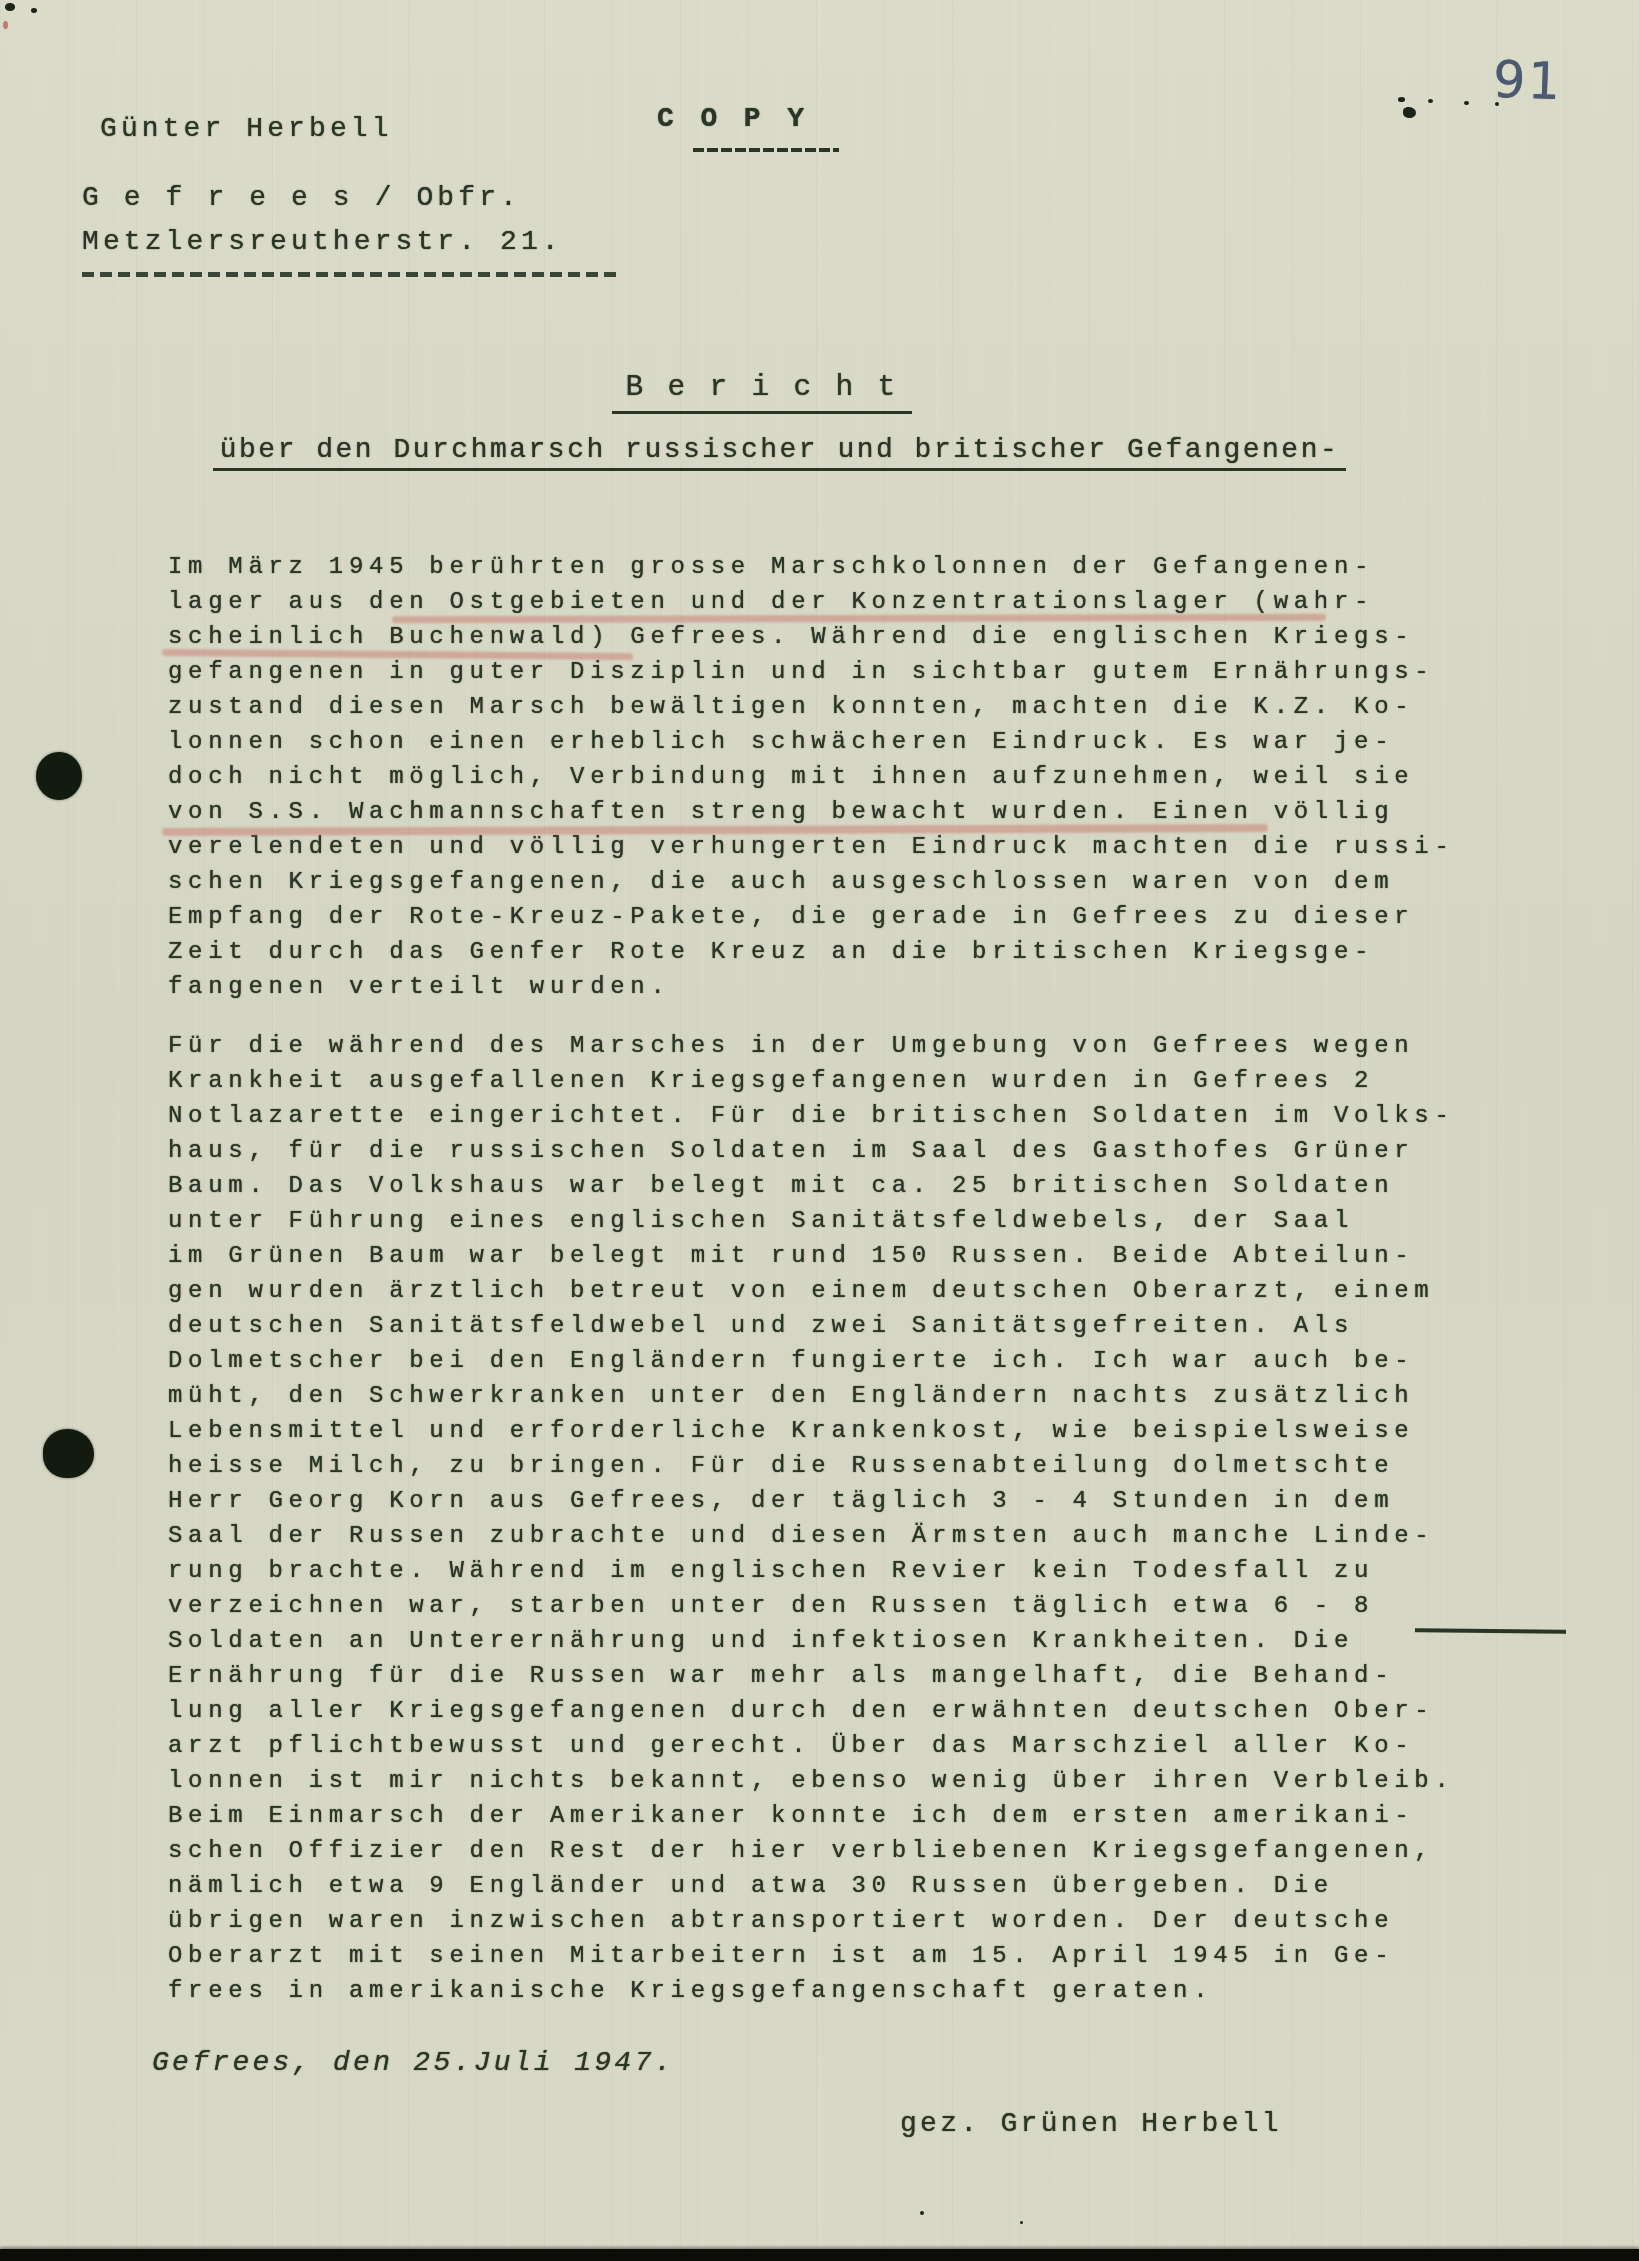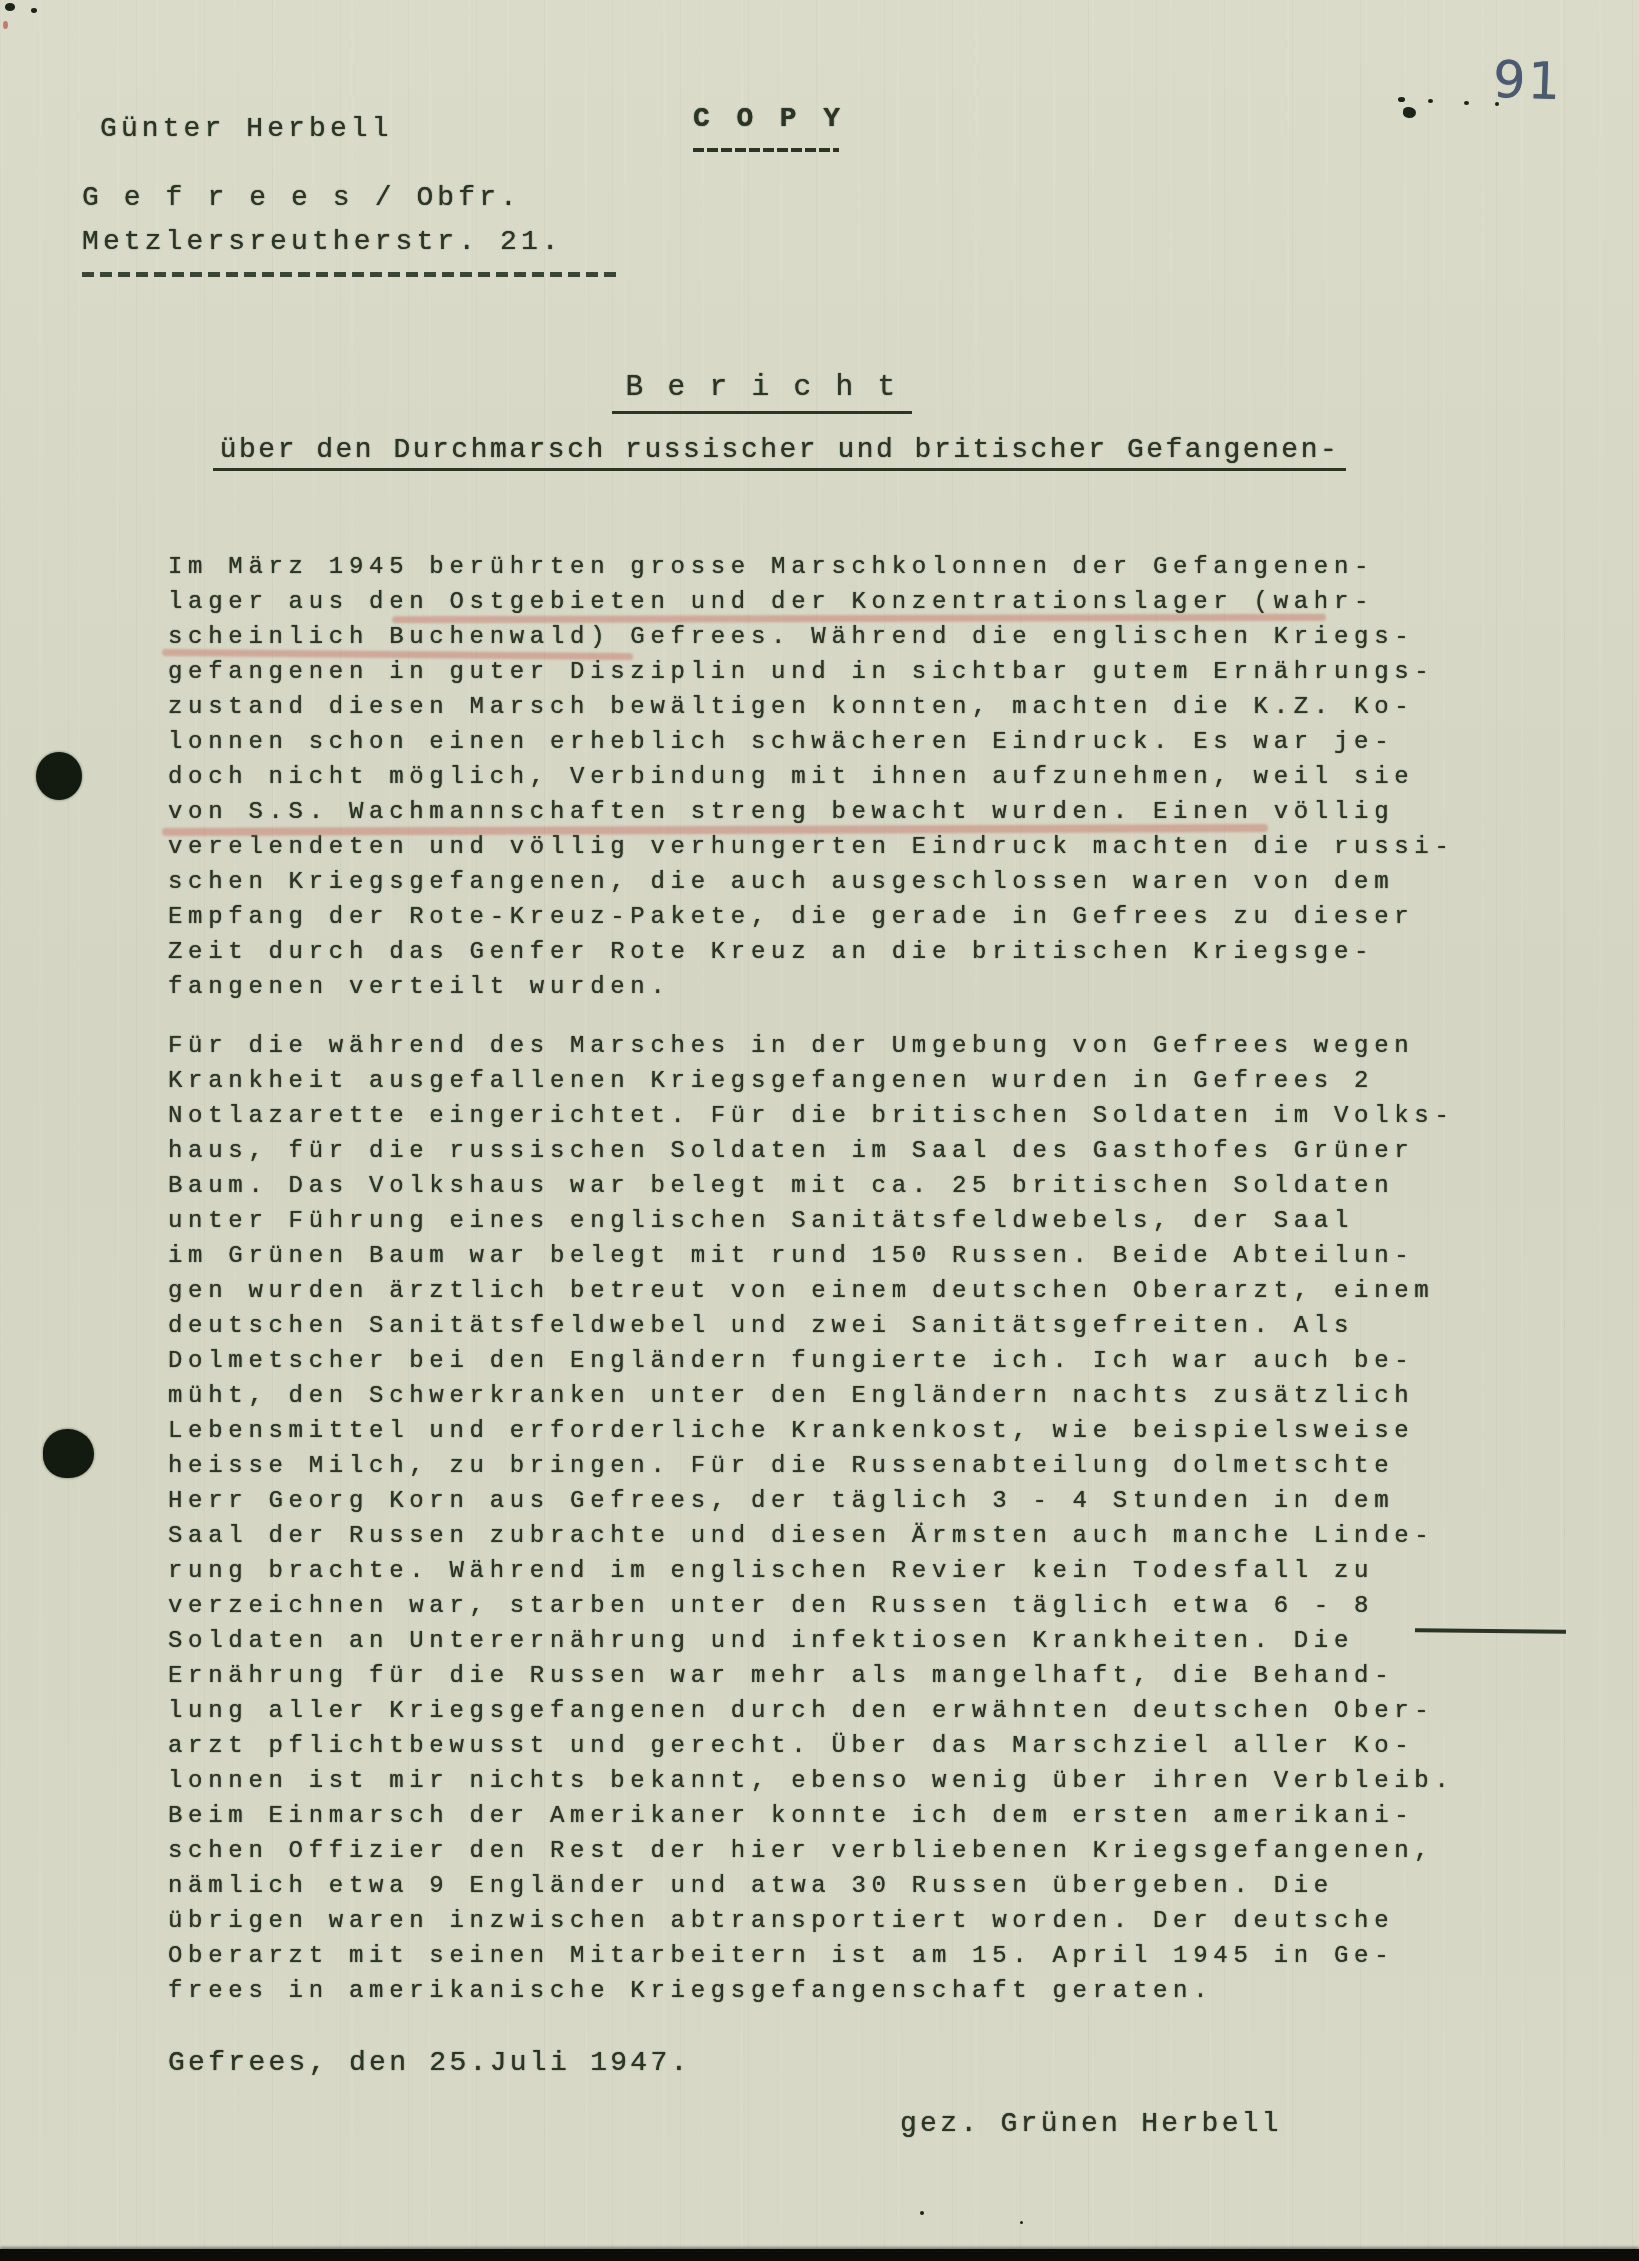--- a/index.html
+++ b/index.html
@@ -62,21 +62,21 @@
     background:#0c0c09;box-shadow:0 -1.6px 2.5px rgba(10,10,8,0.4);
   }
 </style>
 </head>
 <body>
 
 <div class="page">
 
   <div class="tw hdr" style="left:100px;top:113px;">Günter Herbell</div>
 
-  <div class="tw" style="left:693px;top:103px;letter-spacing:4.9px;font-weight:bold;">C O P Y</div>
+  <div class="tw" style="left:657px;top:103px;letter-spacing:4.9px;font-weight:bold;">C O P Y</div>
   <div class="copy-underline" style="left:693px;top:148px;width:146px;"></div>
 
   <div class="stamp" style="left:1493px;top:51px;">91</div>
 
   <div class="tw hdr" style="left:82px;top:182px;">G e f r e e s / Obfr.</div>
   <div class="tw hdr" style="left:82px;top:226px;">Metzlersreutherstr. 21.</div>
   <div class="dashline" style="left:82px;top:272px;width:534px;"></div>
 
   <div class="centerband" style="top:370px;">
     <span class="tw u-solid heading-span" style="position:static;">B e r i c h t</span>
@@ -88,21 +88,21 @@
   <div class="para para1" style="left:168px;top:549px;"><div class="tline">Im März 1945 berührten grosse Marschkolonnen der Gefangenen-</div><div class="tline">lager aus den Ostgebieten und der Konzentrationslager (wahr-</div><div class="tline">scheinlich Buchenwald) Gefrees. Während die englischen Kriegs-</div><div class="tline">gefangenen in guter Disziplin und in sichtbar gutem Ernährungs-</div><div class="tline">zustand diesen Marsch bewältigen konnten, machten die K.Z. Ko-</div><div class="tline">lonnen schon einen erheblich schwächeren Eindruck. Es war je-</div><div class="tline">doch nicht möglich, Verbindung mit ihnen aufzunehmen, weil sie</div><div class="tline">von S.S. Wachmannschaften streng bewacht wurden. Einen völlig</div><div class="tline">verelendeten und völlig verhungerten Eindruck machten die russi-</div><div class="tline">schen Kriegsgefangenen, die auch ausgeschlossen waren von dem</div><div class="tline">Empfang der Rote-Kreuz-Pakete, die gerade in Gefrees zu dieser</div><div class="tline">Zeit durch das Genfer Rote Kreuz an die britischen Kriegsge-</div><div class="tline">fangenen verteilt wurden.</div></div>
 
   <div class="para para2" style="left:168px;top:1028px;"><div class="tline">Für die während des Marsches in der Umgebung von Gefrees wegen</div><div class="tline">Krankheit ausgefallenen Kriegsgefangenen wurden in Gefrees 2</div><div class="tline">Notlazarette eingerichtet. Für die britischen Soldaten im Volks-</div><div class="tline">haus, für die russischen Soldaten im Saal des Gasthofes Grüner</div><div class="tline">Baum. Das Volkshaus war belegt mit ca. 25 britischen Soldaten</div><div class="tline">unter Führung eines englischen Sanitätsfeldwebels, der Saal</div><div class="tline">im Grünen Baum war belegt mit rund 150 Russen. Beide Abteilun-</div><div class="tline">gen wurden ärztlich betreut von einem deutschen Oberarzt, einem</div><div class="tline">deutschen Sanitätsfeldwebel und zwei Sanitätsgefreiten. Als</div><div class="tline">Dolmetscher bei den Engländern fungierte ich. Ich war auch be-</div><div class="tline">müht, den Schwerkranken unter den Engländern nachts zusätzlich</div><div class="tline">Lebensmittel und erforderliche Krankenkost, wie beispielsweise</div><div class="tline">heisse Milch, zu bringen. Für die Russenabteilung dolmetschte</div><div class="tline">Herr Georg Korn aus Gefrees, der täglich 3 - 4 Stunden in dem</div><div class="tline">Saal der Russen zubrachte und diesen Ärmsten auch manche Linde-</div><div class="tline">rung brachte. Während im englischen Revier kein Todesfall zu</div><div class="tline">verzeichnen war, starben unter den Russen täglich etwa 6 - 8</div><div class="tline">Soldaten an Unterernährung und infektiosen Krankheiten. Die</div><div class="tline">Ernährung für die Russen war mehr als mangelhaft, die Behand-</div><div class="tline">lung aller Kriegsgefangenen durch den erwähnten deutschen Ober-</div><div class="tline">arzt pflichtbewusst und gerecht. Über das Marschziel aller Ko-</div><div class="tline">lonnen ist mir nichts bekannt, ebenso wenig über ihren Verbleib.</div><div class="tline">Beim Einmarsch der Amerikaner konnte ich dem ersten amerikani-</div><div class="tline">schen Offizier den Rest der hier verbliebenen Kriegsgefangenen,</div><div class="tline">nämlich etwa 9 Engländer und atwa 30 Russen übergeben. Die</div><div class="tline">übrigen waren inzwischen abtransportiert worden. Der deutsche</div><div class="tline">Oberarzt mit seinen Mitarbeitern ist am 15. April 1945 in Ge-</div><div class="tline">frees in amerikanische Kriegsgefangenschaft geraten.</div></div>
 
   <div class="redmark" style="left:392px;top:615px;width:934px;transform:rotate(-0.15deg);"></div>
   <div class="redmark" style="left:162px;top:651px;width:471px;transform:rotate(0.5deg);"></div>
   <div class="redmark" style="left:162px;top:826px;width:1106px;height:8.2px;transform:rotate(-0.2deg);"></div>
 
   <div class="inkline" style="left:1415px;top:1629px;width:151px;height:4.1px;transform:rotate(0.6deg);"></div>
 
-  <div class="tw" style="left:168px;top:2047px;letter-spacing:3.3px;">Gefrees, den 25.Juli 1947.</div>
+  <div class="tw" style="left:152px;top:2047px;letter-spacing:3.3px;font-style:italic;">Gefrees, den 25.Juli 1947.</div>
   <div class="tw" style="left:900px;top:2108px;letter-spacing:3.3px;">gez. Grünen Herbell</div>
 
   <div class="punch" style="left:36px;top:752px;width:46px;height:48px;"></div>
   <div class="punch" style="left:43px;top:1429px;width:51px;height:49px;border-radius:48% 52% 50% 46%;"></div>
 
   <div class="speck" style="left:4.9px;top:3.3px;width:9.8px;height:7.4px;"></div>
   <div class="speck" style="left:31px;top:8.2px;width:5.7px;height:4.9px;"></div>
   <div class="speck" style="left:3.3px;top:21px;width:4.9px;height:8.2px;background:rgba(178,62,50,0.6);"></div>
   <div class="speck" style="left:1398px;top:97px;width:7.4px;height:4.9px;"></div>
   <div class="speck" style="left:1428px;top:99px;width:4.9px;height:4.1px;"></div>

